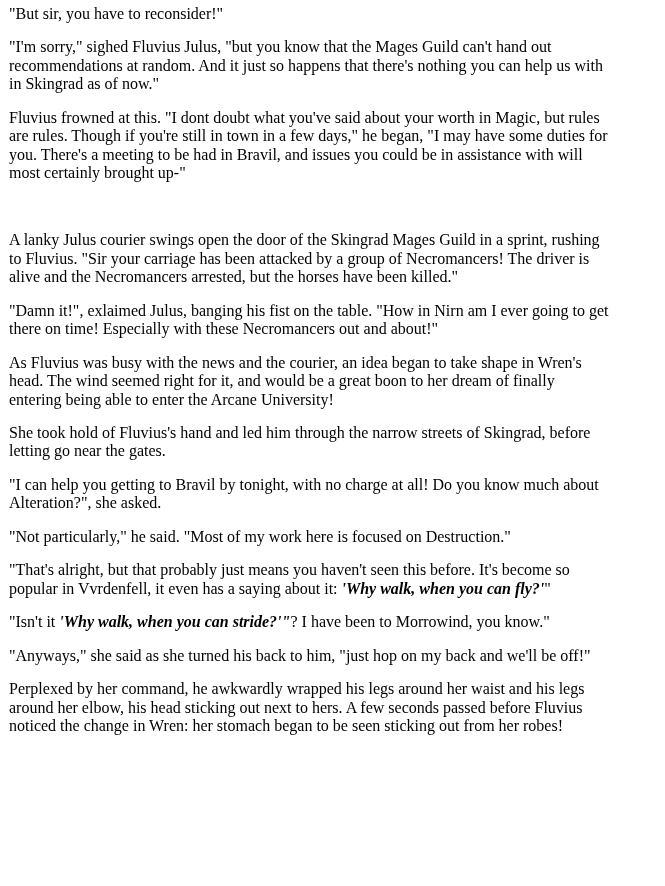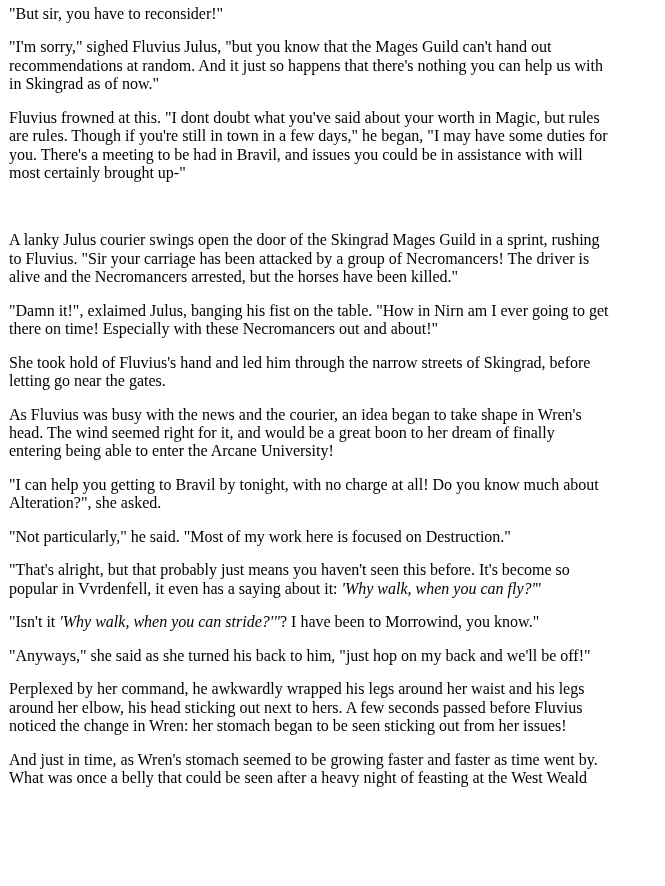--- a/index.html
+++ b/index.html
@@ -20,38 +20,37 @@
     width: 601px;
     padding: 5px 0 0 9px;
     box-sizing: content-box;
   }
   .doc p {
     margin: 0 0 15px 0;
     padding: 0;
   }
   .doc em {
     font-style: italic;
-    font-weight: normal;
+    font-weight: bold;
   }
   .doc span {
     font-style: normal;
   }
 </style>
 </head>
 <body>
 
 <div class="doc">
     <p><span>"But sir, you have to reconsider!"</span></p>
     <p><span>"I'm sorry," sighed Fluvius Julus, "but you know that the Mages Guild can't hand out recommendations at random. And it just so happens that there's nothing you can help us with in Skingrad as of now."</span></p>
     <p><span>Fluvius frowned at this. "I dont doubt what you've said about your worth in Magic, but rules are rules. Though if you're still in town in a few days," he began, "I may have some duties for you. There's a meeting to be had in Bravil, and issues you could be in assistance with will most certainly brought up-"</span></p>
     <p>&nbsp;</p>
     <p><span>A lanky Julus courier swings open the door of the Skingrad Mages Guild in a sprint, rushing to Fluvius. "Sir your carriage has been attacked by a group of Necromancers! The driver is alive and the Necromancers arrested, but the horses have been killed."</span></p>
     <p><span>"Damn it!", exlaimed Julus, banging his fist on the table. "How in Nirn am I ever going to get there on time! Especially with these Necromancers out and about!"</span></p>
+    <p><span>As Fluvius was busy with the news and the courier, an idea began to take shape in Wren's head. The wind seemed right for it, and would be a great boon to her dream of finally entering being able to enter the Arcane University!</span></p>
     <p><span>She took hold of Fluvius's hand and led him through the narrow streets of Skingrad, before letting go near the gates.</span></p>
-    <p><span>As Fluvius was busy with the news and the courier, an idea began to take shape in Wren's head. The wind seemed right for it, and would be a great boon to her dream of finally entering being able to enter the Arcane University!</span></p>
     <p><span>"I can help you getting to Bravil by tonight, with no charge at all! Do you know much about Alteration?", she asked.</span></p>
     <p><span>"Not particularly," he said. "Most of my work here is focused on Destruction."</span></p>
     <p><span>"That's alright, but that probably just means you haven't seen this before. It's become so popular in Vvrdenfell, it even has a saying about it: </span><em>'Why walk, when you can fly?'</em><span>"</span></p>
     <p><span>"Isn't it </span><em>'Why walk, when you can stride?'"</em><span>? I have been to Morrowind, you know."</span></p>
     <p><span>"Anyways," she said as she turned his back to him, "just hop on my back and we'll be off!"</span></p>
-    <p><span>Perplexed by her command, he awkwardly wrapped his legs around her waist and his legs around her elbow, his head sticking out next to hers. A few seconds passed before Fluvius noticed the change in Wren: her stomach began to be seen sticking out from her issues!</span></p>
-    <p><span>And just in time, as Wren's stomach seemed to be growing faster and faster as time went by. What was once a belly that could be seen after a heavy night of feasting at the West Weald</span></p>
+    <p><span>Perplexed by her command, he awkwardly wrapped his legs around her waist and his legs around her elbow, his head sticking out next to hers. A few seconds passed before Fluvius noticed the change in Wren: her stomach began to be seen sticking out from her robes!</span></p>
   </div>
 
 </body></html>

